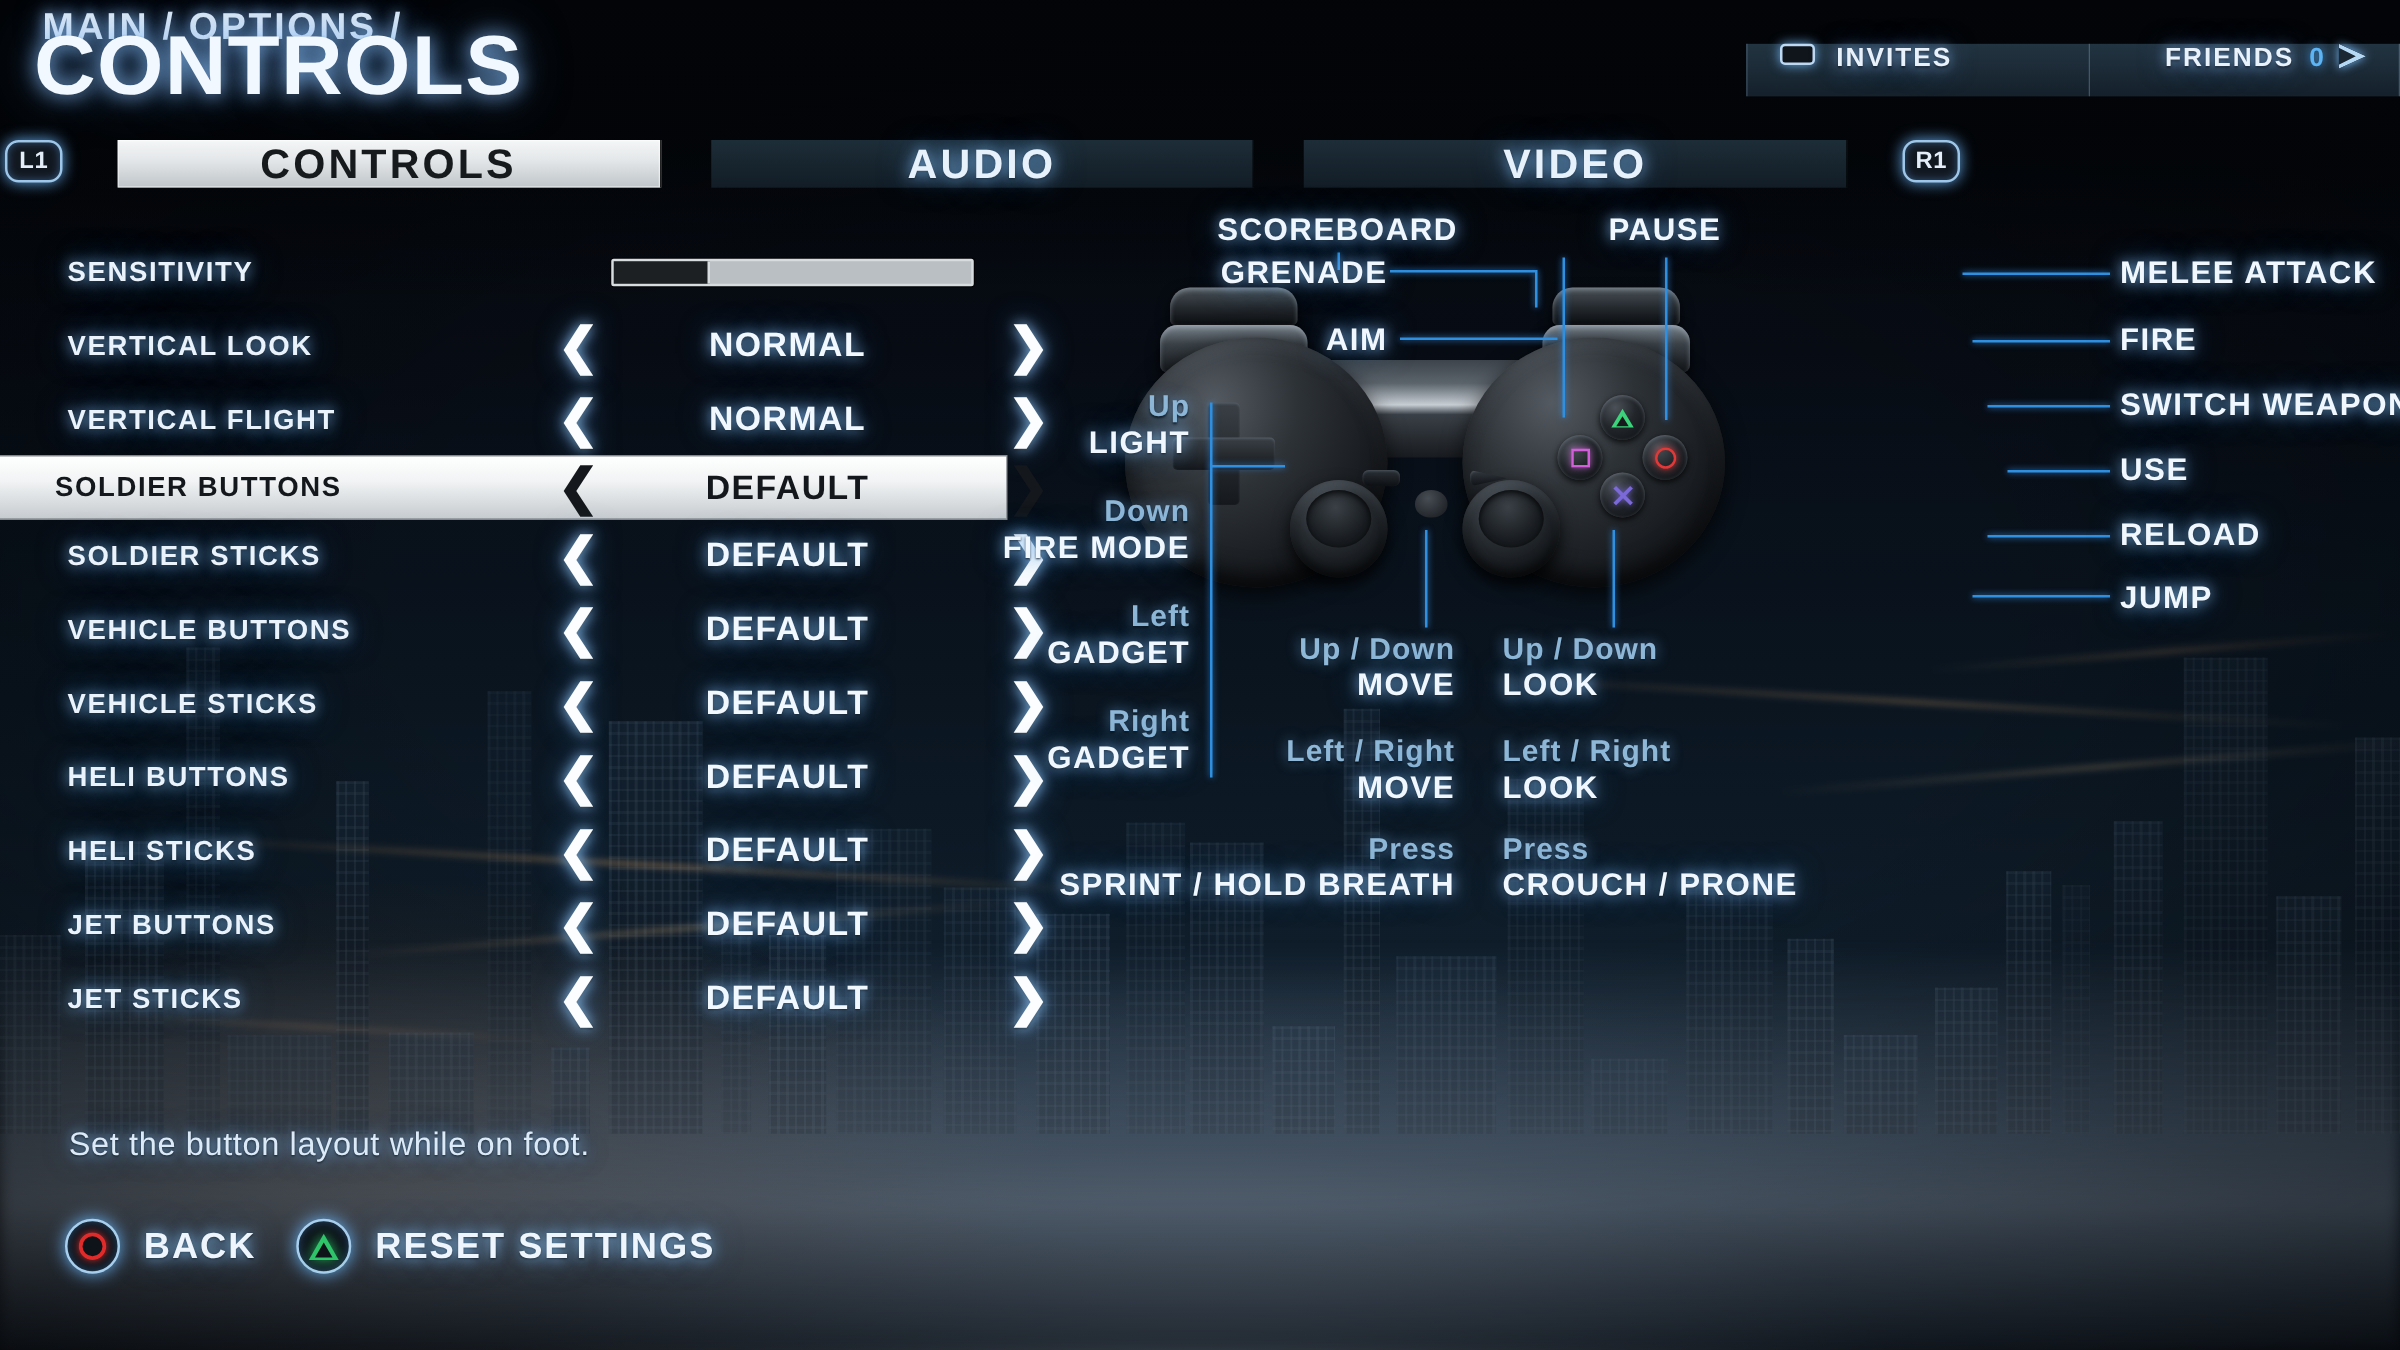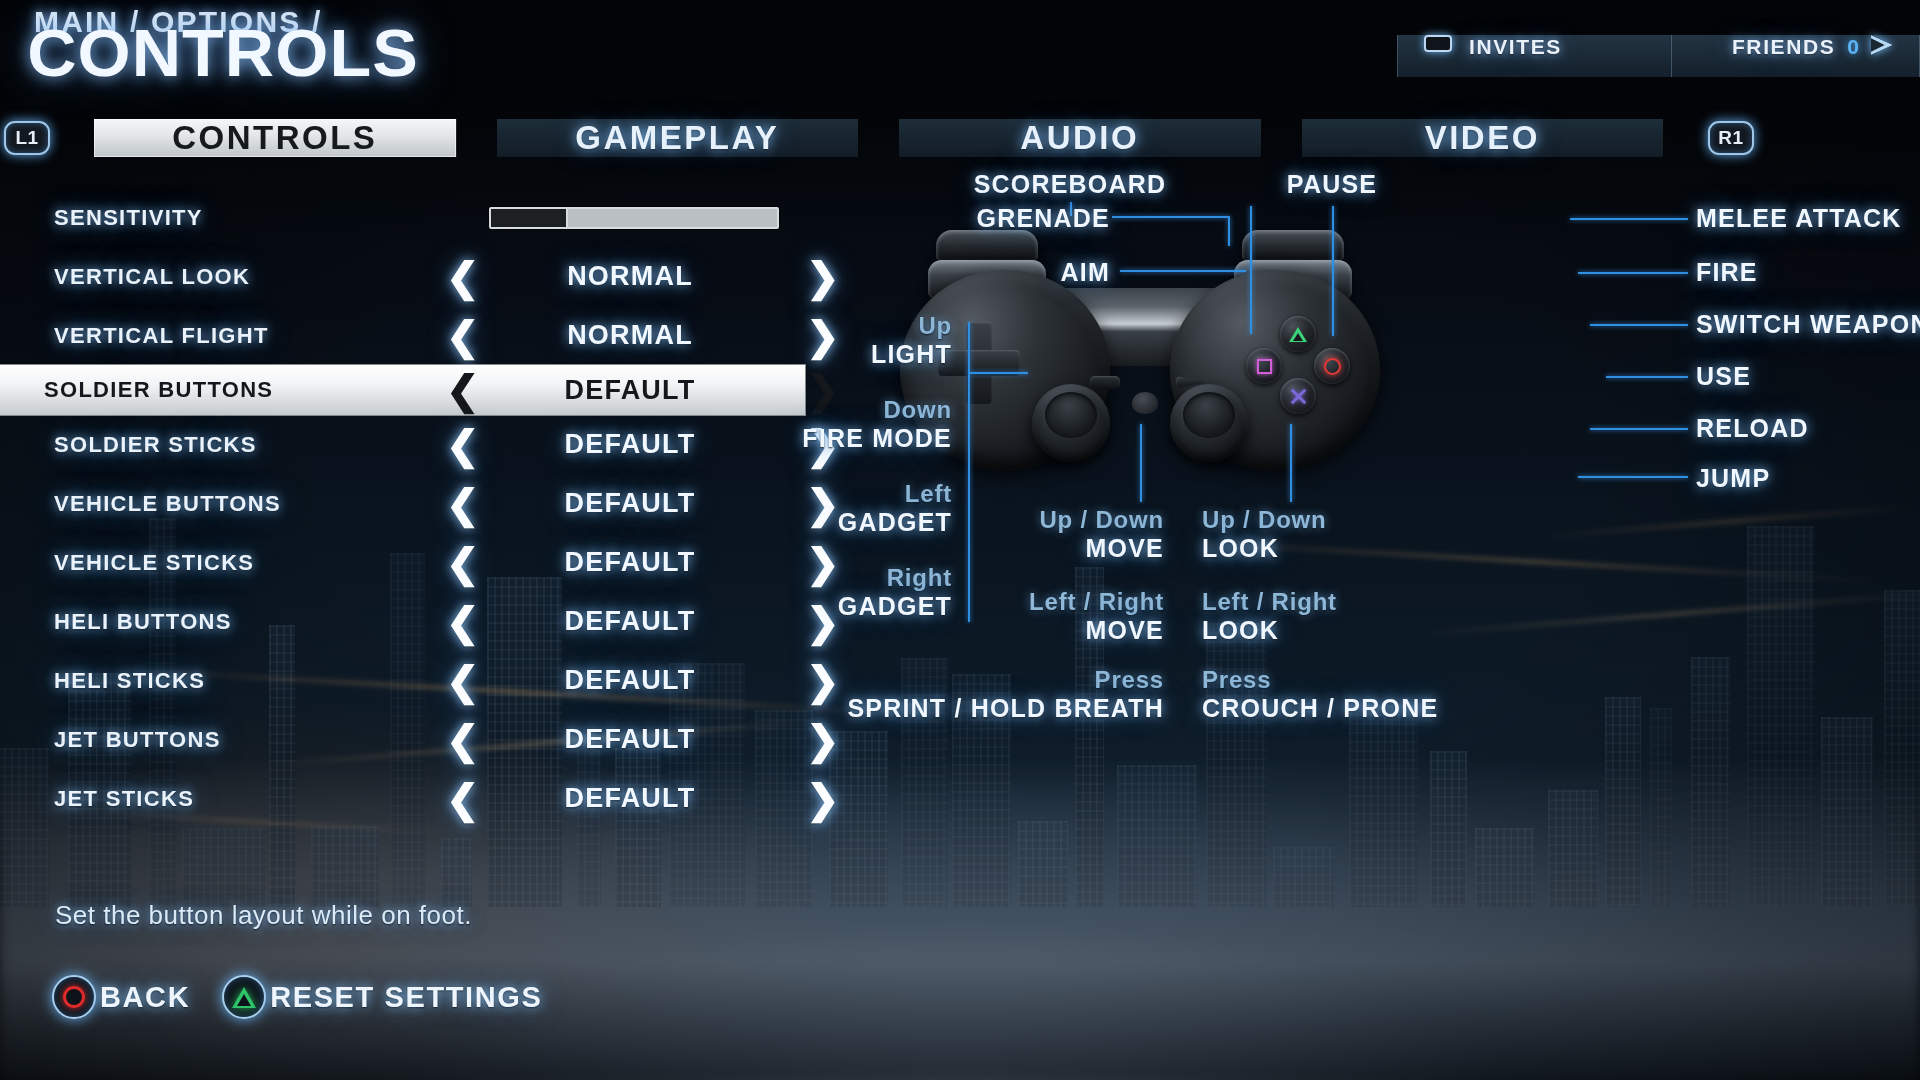--- a/index.html
+++ b/index.html
@@ -86,21 +86,21 @@
   .ic-send::after{
     content:""; position:absolute; left:-22px; top:-10px;
     width:0;height:0;border-style:solid;border-width:10px 0 10px 22px;
     border-color:transparent transparent transparent rgba(190,225,255,.95);
     clip-path:polygon(0 0,100% 50%,0 100%,0 84%,62% 50%,0 16%);
   }
   .invites-wrap{ width:275px; }
   .friends-wrap{ width:248px; justify-content:flex-end; gap:12px; }
 
   
-  .tabs{ position:absolute; left:0; top:112px; width:1758px; height:52px; display:flex; align-items:center;gap:40px; }
+  .tabs{ position:absolute; left:0; top:112px; width:1572px; height:52px; display:flex; align-items:flex-start;gap:40px; }
   .bumper{
     width:54px; display:flex; align-items:center; justify-content:center; flex:0 0 54px;
   }
   .bump-key{
     width:46px;height:34px;border-radius:11px;
     border:2px solid #9ec6e8; background:#121820;
     display:flex;align-items:center;justify-content:center;
     font-size:19px;font-weight:bold;color:#e4eef8;letter-spacing:.5px;
     box-shadow:0 0 12px rgba(110,185,255,.9), inset 0 0 7px rgba(90,160,230,.45);
   }
@@ -163,21 +163,21 @@
     background:#1d2023; border-right:2px solid #d7dcdf;
   }
 
   
   .desc{
     position:absolute; left:55px; top:900px;
     font-size:26px; letter-spacing:.5px; color:#dceaf8;
     text-shadow:0 0 10px rgba(140,200,255,.85),0 0 22px rgba(60,130,205,.5),0 1px 2px #000;
   }
   .footer{ position:absolute; left:52px; top:975px; display:flex; align-items:center; gap:32px; }
-  .fbtn{ display:flex; align-items:center; gap:4px; }
+  .fbtn{ display:flex; align-items:center; gap:19px; }
   .fbtn .txt{
     font-size:29px; font-weight:bold; letter-spacing:1.6px; color:#eef5fd;
     text-shadow:0 0 11px rgba(145,205,255,.9),0 0 24px rgba(65,135,210,.5),0 1px 2px #000;
   }
   .psring{
     width:44px;height:44px;border-radius:50%;
     border:2px solid #a9cfee; background:#0d1319;
     display:flex;align-items:center;justify-content:center;
     box-shadow:0 0 14px rgba(110,185,255,.95), inset 0 0 8px rgba(80,150,220,.4);
   }
@@ -348,21 +348,20 @@
       <span class="cnt">0</span>
       <span class="ic-send"></span>
     </div>
   </div>
 
   <div class="tabs">
     <div class="bumper">
       <div class="bump-key cond">L1</div>
     </div>
     <div class="tab active cond">CONTROLS</div>
-    <div class="tab cond">GAMEPLAY</div>
     <div class="tab cond">AUDIO</div>
     <div class="tab cond">VIDEO</div>
     <div class="bumper">
       <div class="bump-key cond">R1</div>
     </div>
   </div>
 
   <div class="settings" id="settings-list">
       <div class="row">
         <div class="name cond">SENSITIVITY</div>

